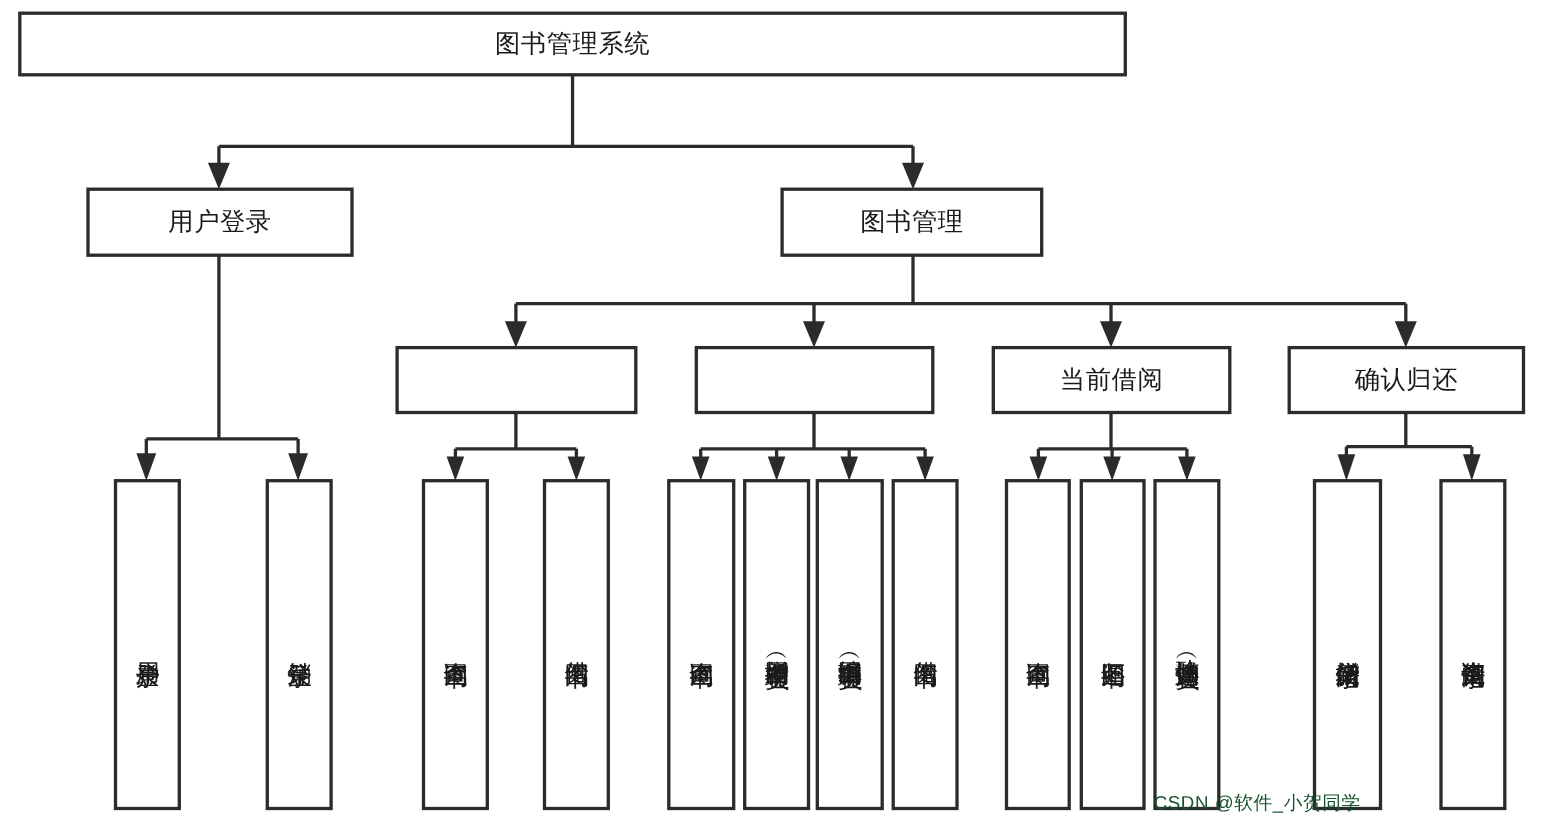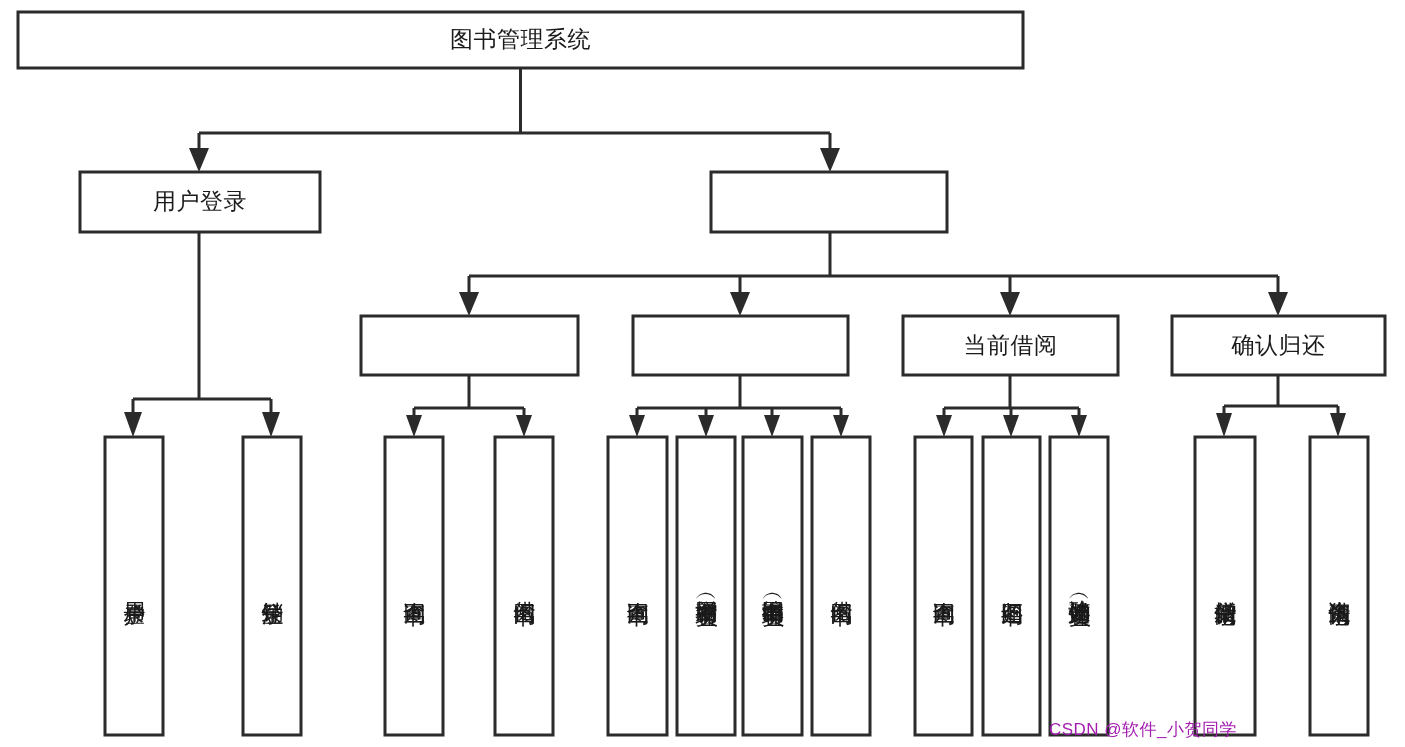--- a/index.html
+++ b/index.html
@@ -64,21 +64,21 @@
     writing-mode: vertical-rl;
     text-orientation: upright;
     letter-spacing: 1px;
     pointer-events: none;
   }
   .watermark {
     position: absolute;
     right: 10px;
     bottom: 6px;
     font-size: 17px;
-    color: #a21caf;
+    color: #14532d;
     letter-spacing: 0.5px;
     white-space: nowrap;
   }
 </style>
 </head>
 <body>
 
 <div id="diagram-root">
 
   <svg id="flow-svg" viewBox="0 0 1405 747">
@@ -184,20 +184,21 @@
     <rect class="node-box" x="983" y="437" width="57" height="298"></rect>
     <rect class="node-box" x="1050" y="437" width="58" height="298"></rect>
 
     <rect class="node-box" x="1195" y="437" width="60" height="298"></rect>
     <rect class="node-box" x="1310" y="437" width="58" height="298"></rect>
   </svg>
 
   <div class="node-label-h" style="left:18px; top:12px; width:1005px; height:56px;">图书管理系统</div>
 
   <div class="node-label-h" style="left:80px; top:172px; width:240px; height:60px;">用户登录</div>
+  <div class="node-label-h" style="left:711px; top:172px; width:236px; height:60px;">图书管理</div>
 
   <div class="node-label-h" style="left:903px; top:316px; width:215px; height:59px;text-align:center;">当前借阅</div>
   <div class="node-label-h" style="left:1172px; top:316px; width:213px; height:59px;">确认归还</div>
 
   <div class="node-label-v" style="left:105px; top:437px; width:58px; height:298px;">用户登录</div>
   <div class="node-label-v" style="left:243px; top:437px; width:58px; height:298px;">注销登录</div>
 
   <div class="node-label-v" style="left:385px; top:437px; width:58px; height:298px;">查询图书</div>
   <div class="node-label-v" style="left:495px; top:437px; width:58px; height:298px;">借阅图书</div>
 

